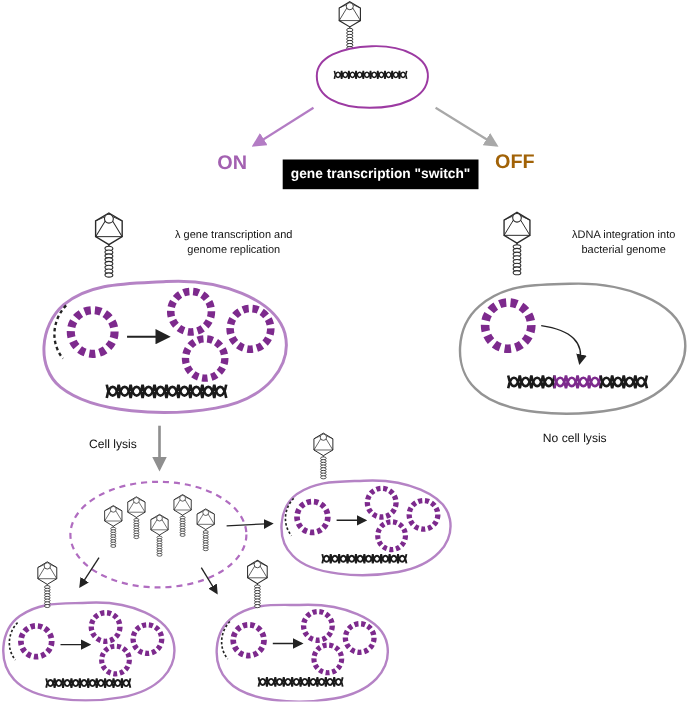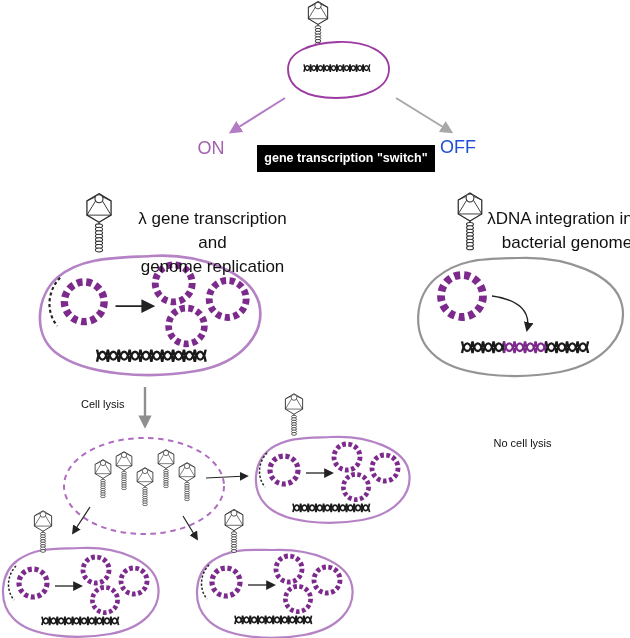--- a/index.html
+++ b/index.html
@@ -1,30 +1,30 @@
 <!DOCTYPE html>
 <html><head>
 <meta charset="utf-8">
 <style>
   html,body{margin:0;padding:0;background:#fff;}
   #stage{position:relative;width:630px;height:638px;background:#ffffff;overflow:hidden;
          font-family:"Liberation Sans", sans-serif;}
   #stage svg{position:absolute;left:0;top:0;}
   .lbl{position:absolute;color:#111;}
-  .onoff{font-size:18px;font-weight:400;text-align:center;}
+  .onoff{font-size:18px;font-weight:700;text-align:center;}
   .on{left:188px;top:138px;width:46px;color:#a361b1;}
-  .off{left:434px;top:137px;width:48px;color:#1d4ed8;}
+  .off{left:444px;top:137px;width:48px;color:#a16207;}
   .switchbox{left:257px;top:145px;width:178px;height:27px;background:#000;color:#fff;
              font-size:12.5px;font-weight:bold;text-align:center;line-height:27px;}
-  .caption{font-size:17px;line-height:1.4;text-align:center;white-space:pre-line;}
+  .caption{font-size:10px;line-height:1.4;text-align:center;white-space:pre-line;}
   .capL{left:130px;top:207px;width:165px;}
   .capR{left:487px;top:207px;width:160px;}
   .outcome{font-size:11px;}
   .lysis{left:81px;top:398px;}
-  .nolysis{left:465px;top:393px;width:115px;text-align:center;margin-top:44px;}
+  .nolysis{left:465px;top:393px;width:115px;text-align:center;}
 </style>
 </head>
 <body>
 
 <div id="stage">
 
 <svg width="630" height="638" viewBox="0 0 630 638">
   <defs>
     <marker id="mk-b" viewBox="0 0 10 10" refX="8" refY="5" markerWidth="7.5" markerHeight="7.5" orient="auto">
           <path d="M0,0 L10,5 L0,10 z" fill="#222"></path>

